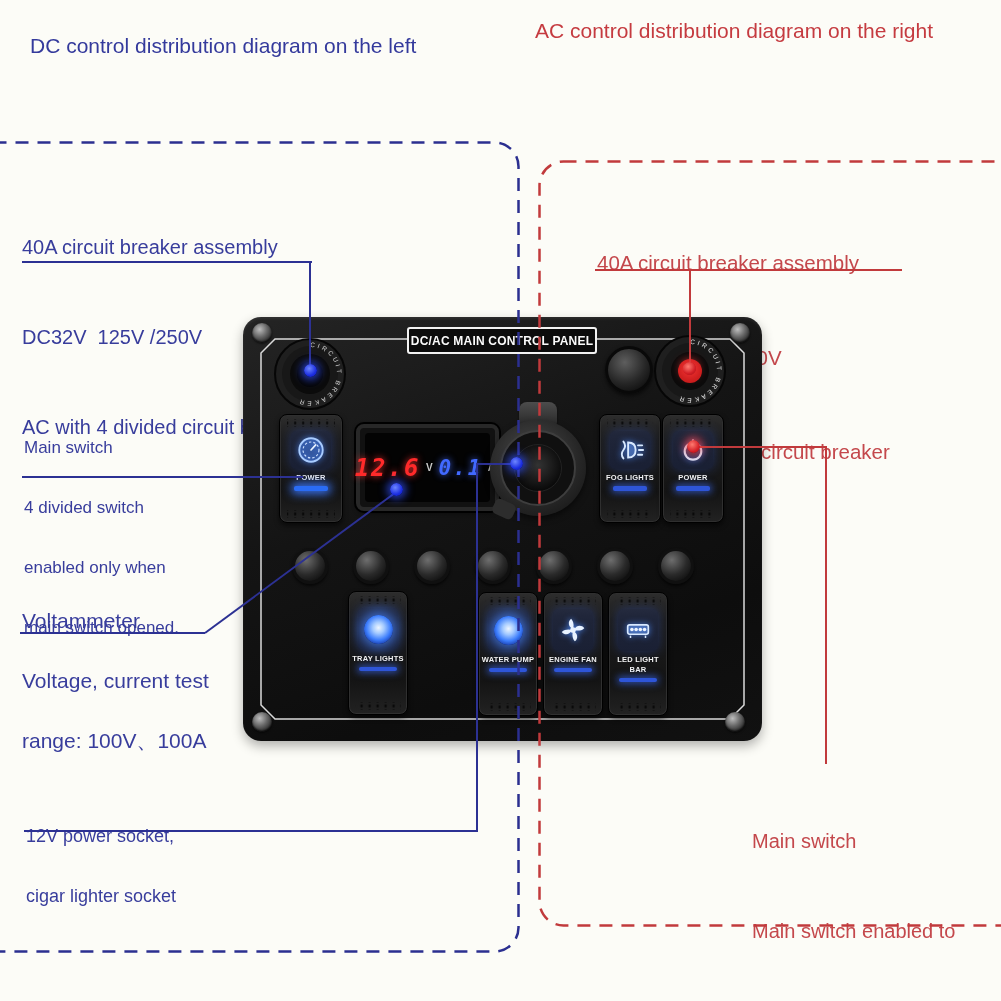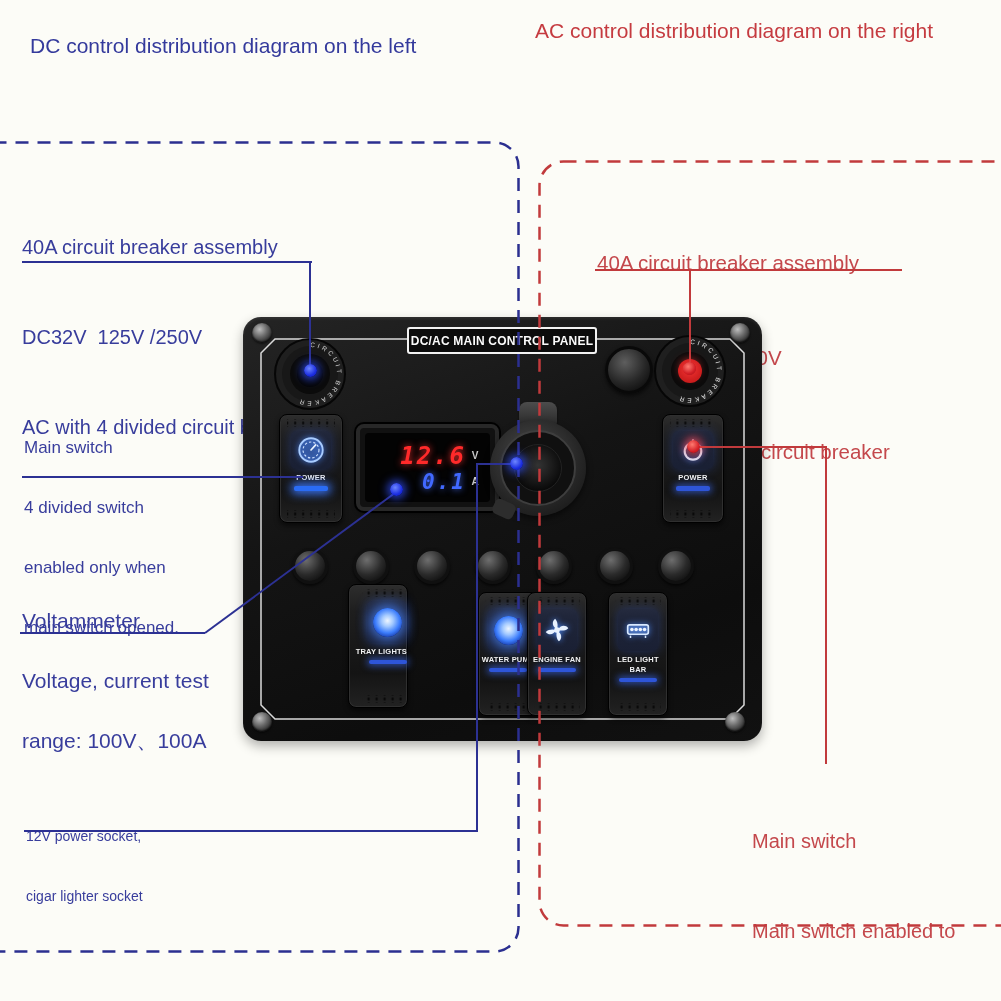--- a/index.html
+++ b/index.html
@@ -58,21 +58,21 @@
   .rocker-label{margin-top:4px;color:#f3f3f3;font-size:7.5px;font-weight:bold;
                 text-align:center;line-height:1.3;letter-spacing:.2px;}
   .indicator{margin-top:3px;width:34px;height:5px;border-radius:2px;flex:0 0 auto;
              background:#2e55d8;box-shadow:0 0 7px 2px rgba(60,110,255,.6);}
   .indicator.bright{background:#2a6cf5;box-shadow:0 0 10px 3px rgba(60,120,255,.95);}
   
   .voltmeter{position:absolute;left:113px;top:107px;width:135px;height:79px;
              background:#111;border:4px solid #282828;border-radius:8px;
              box-shadow:0 0 0 2px #000,0 2px 4px rgba(0,0,0,.5);}
   .vm-display{position:absolute;inset:5px;background:#030303;border-radius:4px;
-              display:flex;flex-direction:column;justify-content:center;padding:2px 6px;}
+              display:flex;flex-direction:row;justify-content:center;padding:2px 6px;}
   .vm-row{display:flex;align-items:center;}
   .vm-num{flex:1;text-align:right;font-family:"DejaVu Sans Mono",monospace;
           font-weight:bold;font-style:italic;letter-spacing:2px;}
   .vm-num.red{font-size:24px;color:#ff2a2a;text-shadow:0 0 7px rgba(255,50,50,.9);}
   .vm-num.blue{font-size:21px;color:#4169ff;text-shadow:0 0 7px rgba(70,110,255,.9);}
   .vm-unit{width:18px;text-align:center;color:#c9c9c9;font-size:10px;font-weight:bold;}
   
   .socket-tab{position:absolute;left:276px;top:85px;width:38px;height:28px;border-radius:8px;
               background:linear-gradient(#4c4c4c,#222);box-shadow:0 1px 2px rgba(0,0,0,.6);}
   .socket{position:absolute;left:247px;top:103px;width:96px;height:96px;border-radius:50%;
@@ -111,21 +111,21 @@
     <div>Main switch</div>
     <div>4 divided switch</div>
     <div>enabled only when</div>
     <div>main switch opened.</div>
   </div>
   <div class="ann blue" style="left:22px;top:571px;font-size:21px;line-height:20px;">
     <div>Voltammeter</div>
     <div>Voltage, current test</div>
     <div>range: 100V、100A</div>
   </div>
-  <div class="ann blue" style="left:26px;top:786px;font-size:14px;line-height:20px;">
+  <div class="ann blue" style="left:26px;top:786px;font-size:18px;line-height:20px;">
     <div>12V power socket,</div>
     <div>cigar lighter socket</div>
   </div>
 
   <div class="ann red" style="left:597px;top:184px;font-size:20.5px;line-height:31.5px;">
     <div>40A circuit breaker assembly</div>
     <div>DC32V  125V /250V</div>
     <div>AC with 4 divided circuit breaker</div>
   </div>
   <div class="ann red" style="left:752px;top:766px;font-size:20px;line-height:30px;">
@@ -230,20 +230,35 @@
       </div>
     </div>
 
     <div class="socket-tab"></div>
     <div class="socket">
       <div class="socket-mid"></div>
       <div class="socket-inner"></div>
     </div>
     <div class="socket-hinge"></div>
 
+    <div class="rocker" style="left:356px;top:97px;width:60px;height:107px;">
+      <div class="dots"></div>
+      <div class="icon-wrap">
+        <svg viewBox="0 0 32 32" width="30" height="30" fill="none" stroke="#d8e9ff" stroke-width="2" stroke-linecap="round">
+          <path d="M14 8 C19.5 8 22 11.5 22 16 C22 20.5 19.5 24 14 24 L14 8 Z" fill="rgba(120,170,255,.28)"></path>
+          <line x1="24.5" y1="11" x2="29" y2="11"></line>
+          <line x1="25.5" y1="16" x2="30" y2="16"></line>
+          <line x1="24.5" y1="21" x2="29" y2="21"></line>
+          <path d="M9 7 q3.5 4.5 0 9 q-3.5 4.5 0 9"></path>
+        </svg>
+      </div>
+      <div class="rocker-label">FOG LIGHTS</div>
+      <div class="indicator"></div>
+      <div class="dots bottom"></div>
+    </div>
 
     <div class="rocker" style="left:419px;top:97px;width:60px;height:107px;">
       <div class="dots"></div>
       <div class="icon-wrap">
         <svg viewBox="0 0 32 32" width="28" height="28" fill="none" stroke="#d8e9ff" stroke-width="2.4" stroke-linecap="round">
           <path d="M10.8 9.6 a9.5 9.5 0 1 0 10.4 0"></path>
           <line x1="16" y1="5" x2="16" y2="14"></line>
         </svg>
       </div>
       <div class="rocker-label">POWER</div>
@@ -252,39 +267,39 @@
     </div>
 
     <div class="pushbtn" style="left:49px;"></div>
     <div class="pushbtn" style="left:110px;"></div>
     <div class="pushbtn" style="left:171px;"></div>
     <div class="pushbtn" style="left:232px;"></div>
     <div class="pushbtn" style="left:293px;"></div>
     <div class="pushbtn" style="left:354px;"></div>
     <div class="pushbtn" style="left:415px;"></div>
 
-    <div class="rocker" style="left:105px;top:267px;width:58px;height:122px;align-items:flex-end;">
+    <div class="rocker" style="left:105px;top:274px;width:58px;height:122px;">
       <div class="dots"></div>
       <div class="icon-wrap" style="height:42px;">
           <div class="glow-orb"></div>
         </div>
       <div class="rocker-label">TRAY LIGHTS</div>
       <div class="indicator" style="width:38px;height:4px;"></div>
       <div class="dots bottom"></div>
     </div>
     <div class="rocker" style="left:235px;top:275px;width:58px;height:122px;">
       <div class="dots"></div>
       <div class="icon-wrap" style="height:42px;">
           <div class="glow-orb"></div>
         </div>
       <div class="rocker-label">WATER PUMP</div>
       <div class="indicator" style="width:38px;height:4px;"></div>
       <div class="dots bottom"></div>
     </div>
-    <div class="rocker" style="left:284px;top:275px;width:58px;height:122px;">
+    <div class="rocker" style="left:300px;top:275px;width:58px;height:122px;">
       <div class="dots"></div>
       <div class="icon-wrap" style="height:42px;">
         <svg viewBox="0 0 32 32" width="30" height="30">
           <g fill="#e8f2ff">
             <path d="M16 15 C11 13 10 7 14 4 C17 7 17 12 16 15 Z"></path>
             <path d="M17 16 C19 11 25 10 28 14 C25 17 20 17 17 16 Z"></path>
             <path d="M16 17 C21 19 22 25 18 28 C15 25 15 20 16 17 Z"></path>
             <path d="M15 16 C13 21 7 22 4 18 C7 15 12 15 15 16 Z"></path>
             <circle cx="16" cy="16" r="3"></circle>
           </g>

